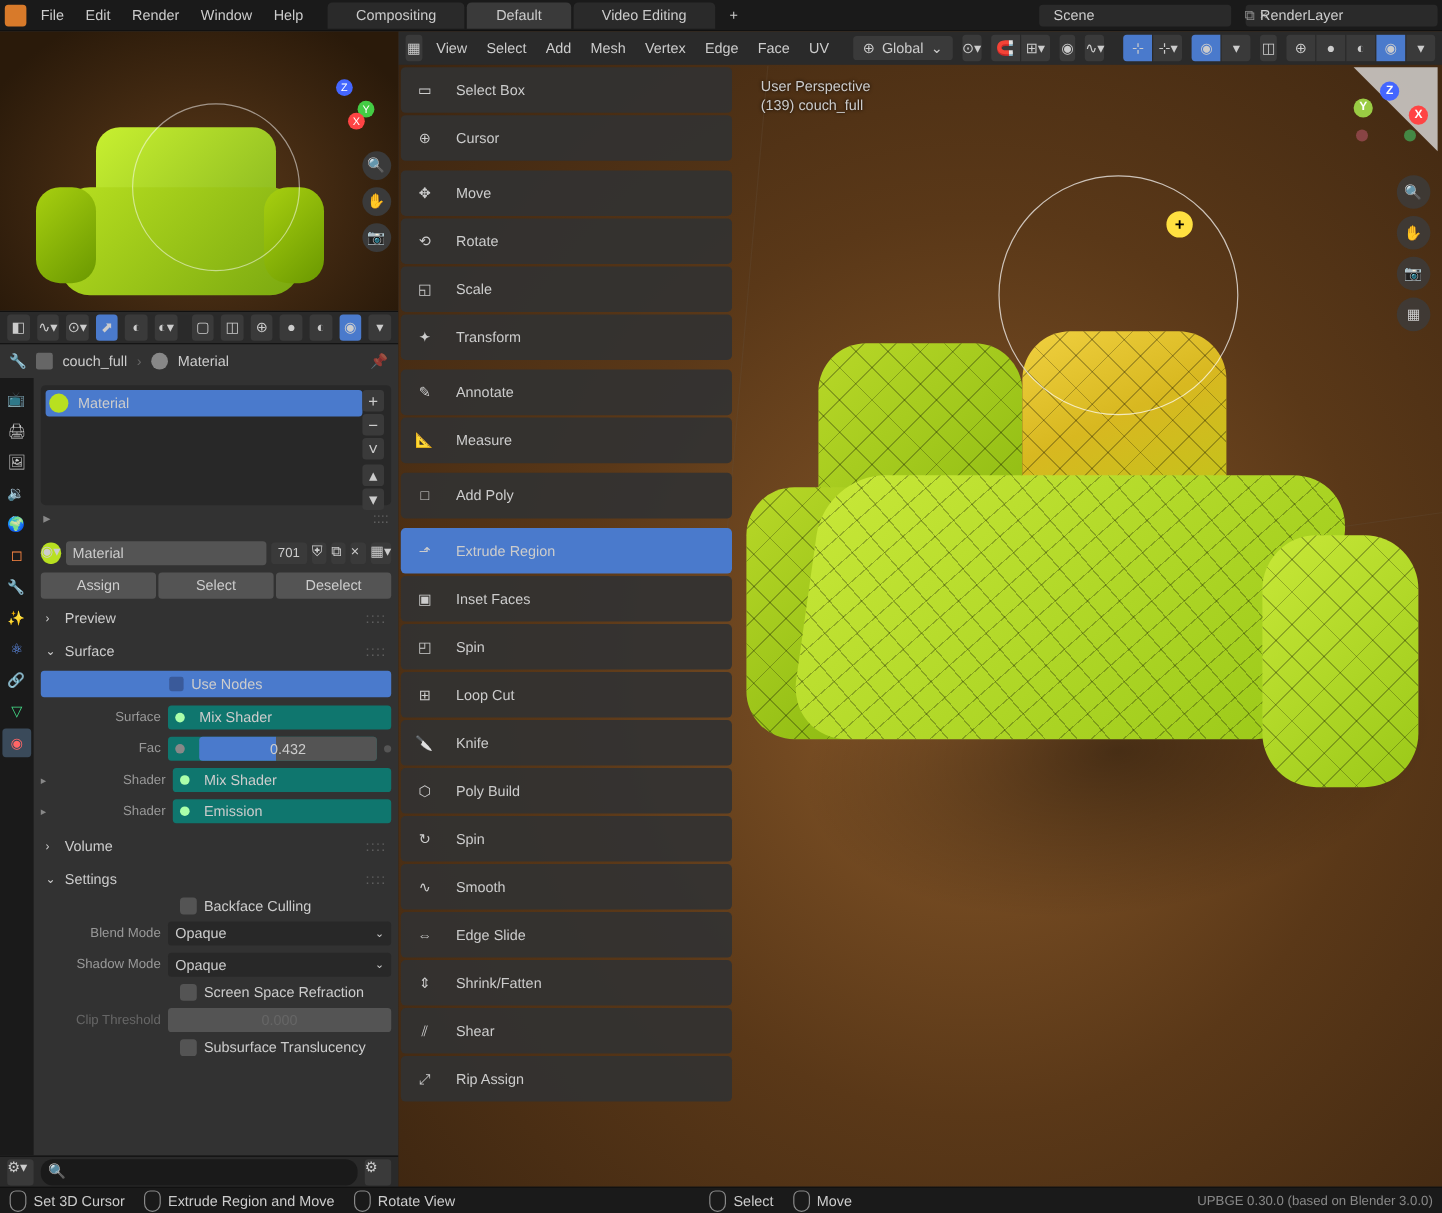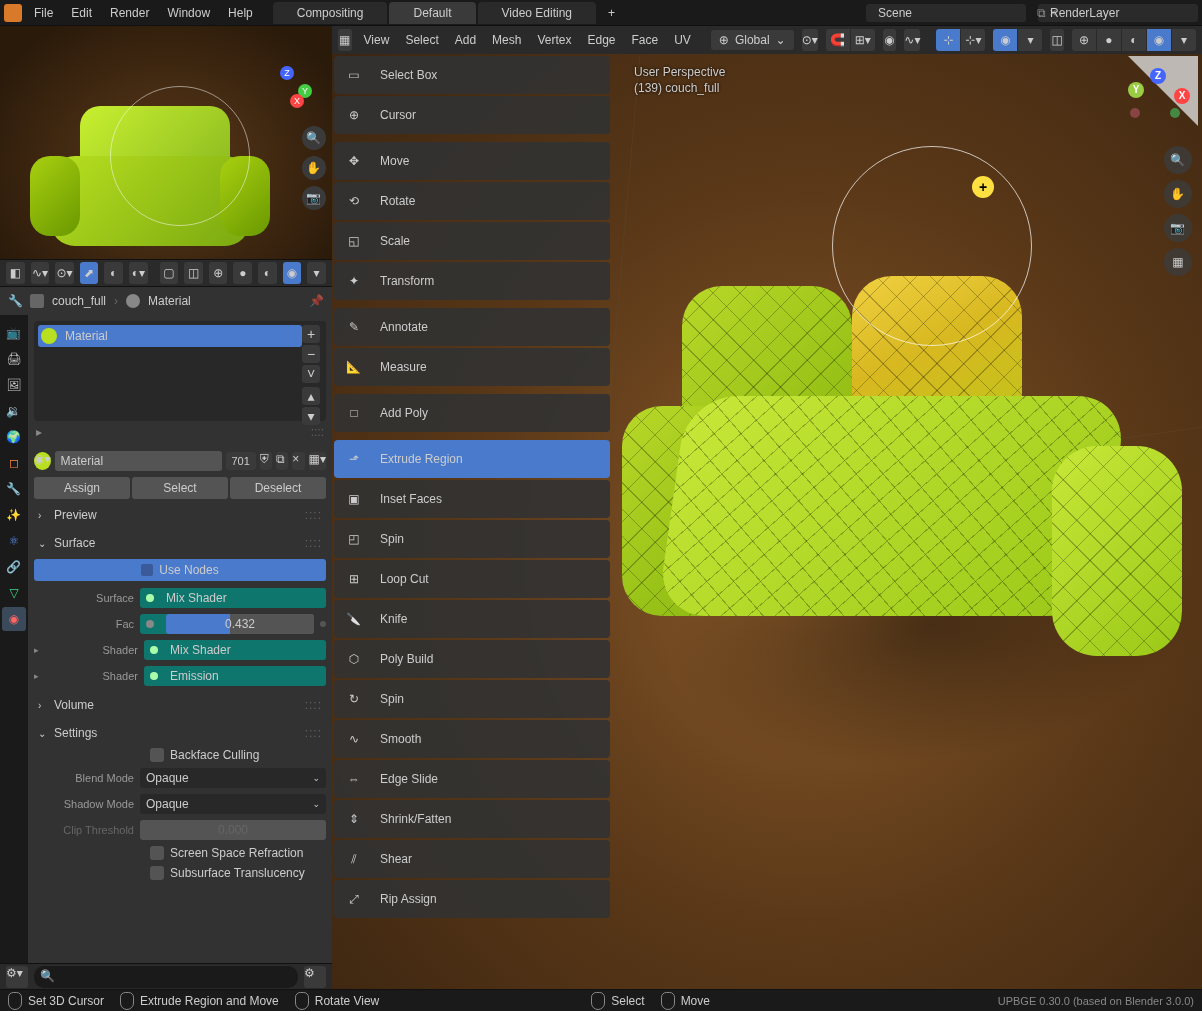--- a/index.html
+++ b/index.html
@@ -344,27 +344,27 @@
             </div>
         </div>
         <div class="prop-row">
           <span class="lbl">Shadow Mode</span>
           <div class="dropdown">
               <span>Opaque</span>
               <span class="chev-d">⌄</span>
             </div>
         </div>
         <div class="prop-row">
-          <span class="lbl" style="color:#666">Clip Threshold</span>
-          <div class="num-field" style="color:#666">0.000</div>
-        </div>
-        <div class="prop-row">
           <span class="lbl" style="width:110px"></span>
           <div class="checkbox"></div>
           <span>Screen Space Refraction</span>
+        </div>
+        <div class="prop-row">
+          <span class="lbl" style="color:#666">Clip Threshold</span>
+          <div class="num-field" style="color:#666">0.000</div>
         </div>
         <div class="prop-row">
           <span class="lbl" style="width:110px"></span>
           <div class="checkbox"></div>
           <span>Subsurface Translucency</span>
         </div>
       </div>
     </div>
 
     <div class="search-footer">

